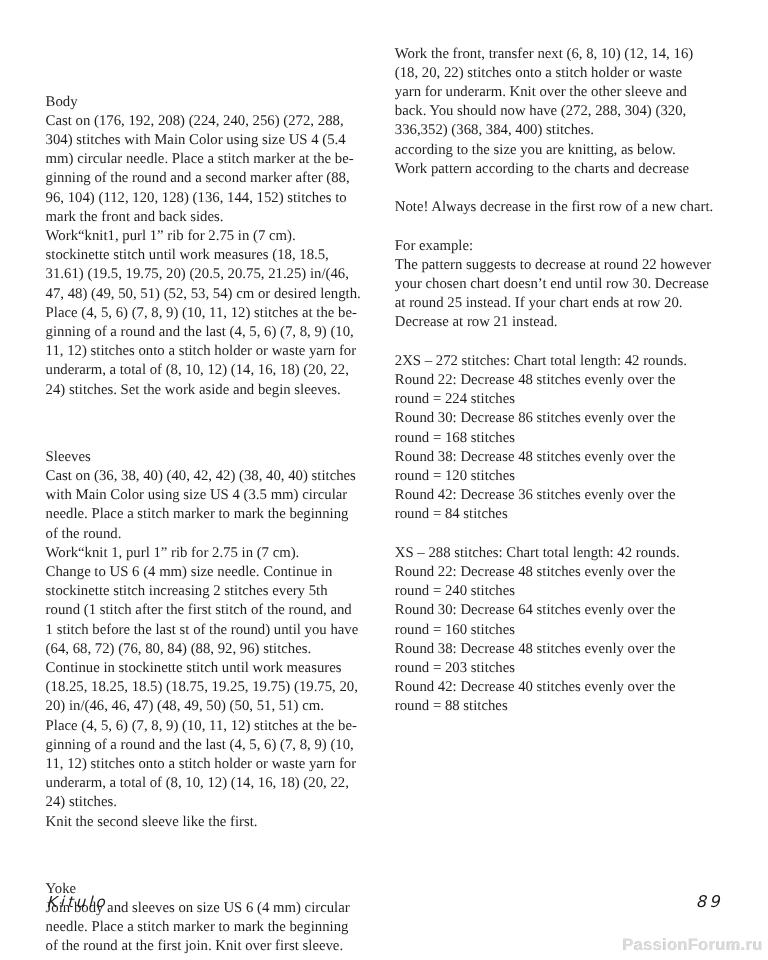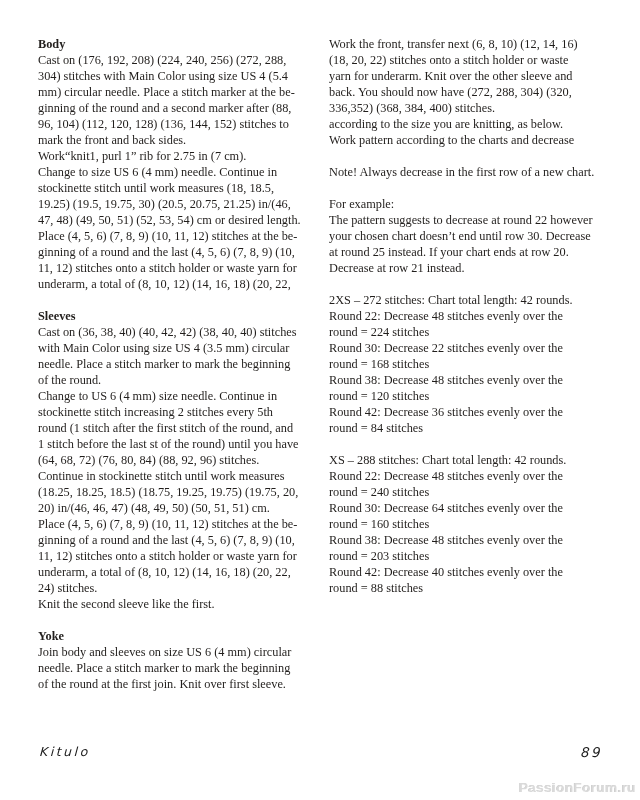--- a/index.html
+++ b/index.html
@@ -14,21 +14,21 @@
   }
   .col {
     position: absolute;
     top: 36px;
     font-size: 12.3px;
     line-height: 16px;
   }
   .col-left  { left: 38px;  width: 292px; }
   .col-right { left: 329px; width: 295px; }
   .block { margin: 0 0 16px 0; }
-  .heading { font-weight: bold; height: 16px; white-space: nowrap; }
+  .heading { font-weight: normal; height: 16px; white-space: nowrap; margin-top: 40px; }
   .line { height: 16px; white-space: nowrap; }
   .handwriting {
     font-family: "DejaVu Sans", sans-serif;
     font-style: italic;
     letter-spacing: 2.5px;
     font-size: 12.5px;
     color: #1b1b1b;
     transform: skewX(-4deg);
   }
   .footer-author {
@@ -61,35 +61,36 @@
   <div class="col col-left">
       <div class="block">
         <div class="heading">Body</div>
         <div class="line">Cast on (176, 192, 208) (224, 240, 256) (272, 288,</div>
         <div class="line">304) stitches with Main Color using size US 4 (5.4</div>
         <div class="line">mm) circular needle. Place a stitch marker at the be-</div>
         <div class="line">ginning of the round and a second marker after (88,</div>
         <div class="line">96, 104) (112, 120, 128) (136, 144, 152) stitches to</div>
         <div class="line">mark the front and back sides.</div>
         <div class="line">Work“knit1, purl 1” rib for 2.75 in (7 cm).</div>
-        <div class="line">Change to size US 6 (4 mm) needle. Continue in</div>
         <div class="line">stockinette stitch until work measures (18, 18.5,</div>
-        <div class="line">19.25) (19.5, 19.75, 30) (20.5, 20.75, 21.25) in/(46,</div>
+        <div class="line">31.61) (19.5, 19.75, 20) (20.5, 20.75, 21.25) in/(46,</div>
         <div class="line">47, 48) (49, 50, 51) (52, 53, 54) cm or desired length.</div>
         <div class="line">Place (4, 5, 6) (7, 8, 9) (10, 11, 12) stitches at the be-</div>
         <div class="line">ginning of a round and the last (4, 5, 6) (7, 8, 9) (10,</div>
         <div class="line">11, 12) stitches onto a stitch holder or waste yarn for</div>
         <div class="line">underarm, a total of (8, 10, 12) (14, 16, 18) (20, 22,</div>
+        <div class="line">24) stitches. Set the work aside and begin sleeves.</div>
       </div>
       <div class="block">
         <div class="heading">Sleeves</div>
         <div class="line">Cast on (36, 38, 40) (40, 42, 42) (38, 40, 40) stitches</div>
         <div class="line">with Main Color using size US 4 (3.5 mm) circular</div>
         <div class="line">needle. Place a stitch marker to mark the beginning</div>
         <div class="line">of the round.</div>
+        <div class="line">Work“knit 1, purl 1” rib for 2.75 in (7 cm).</div>
         <div class="line">Change to US 6 (4 mm) size needle. Continue in</div>
         <div class="line">stockinette stitch increasing 2 stitches every 5th</div>
         <div class="line">round (1 stitch after the first stitch of the round, and</div>
         <div class="line">1 stitch before the last st of the round) until you have</div>
         <div class="line">(64, 68, 72) (76, 80, 84) (88, 92, 96) stitches.</div>
         <div class="line">Continue in stockinette stitch until work measures</div>
         <div class="line">(18.25, 18.25, 18.5) (18.75, 19.25, 19.75) (19.75, 20,</div>
         <div class="line">20) in/(46, 46, 47) (48, 49, 50) (50, 51, 51) cm.</div>
         <div class="line">Place (4, 5, 6) (7, 8, 9) (10, 11, 12) stitches at the be-</div>
         <div class="line">ginning of a round and the last (4, 5, 6) (7, 8, 9) (10,</div>
@@ -122,21 +123,21 @@
         <div class="line">For example:</div>
         <div class="line">The pattern suggests to decrease at round 22 however</div>
         <div class="line">your chosen chart doesn’t end until row 30. Decrease</div>
         <div class="line">at round 25 instead. If your chart ends at row 20.</div>
         <div class="line">Decrease at row 21 instead.</div>
       </div>
       <div class="block">
         <div class="line">2XS – 272 stitches: Chart total length: 42 rounds.</div>
         <div class="line">Round 22: Decrease 48 stitches evenly over the</div>
         <div class="line">round = 224 stitches</div>
-        <div class="line">Round 30: Decrease 22 stitches evenly over the</div>
+        <div class="line">Round 30: Decrease 86 stitches evenly over the</div>
         <div class="line">round = 168 stitches</div>
         <div class="line">Round 38: Decrease 48 stitches evenly over the</div>
         <div class="line">round = 120 stitches</div>
         <div class="line">Round 42: Decrease 36 stitches evenly over the</div>
         <div class="line">round = 84 stitches</div>
       </div>
       <div class="block">
         <div class="line">XS – 288 stitches: Chart total length: 42 rounds.</div>
         <div class="line">Round 22: Decrease 48 stitches evenly over the</div>
         <div class="line">round = 240 stitches</div>

